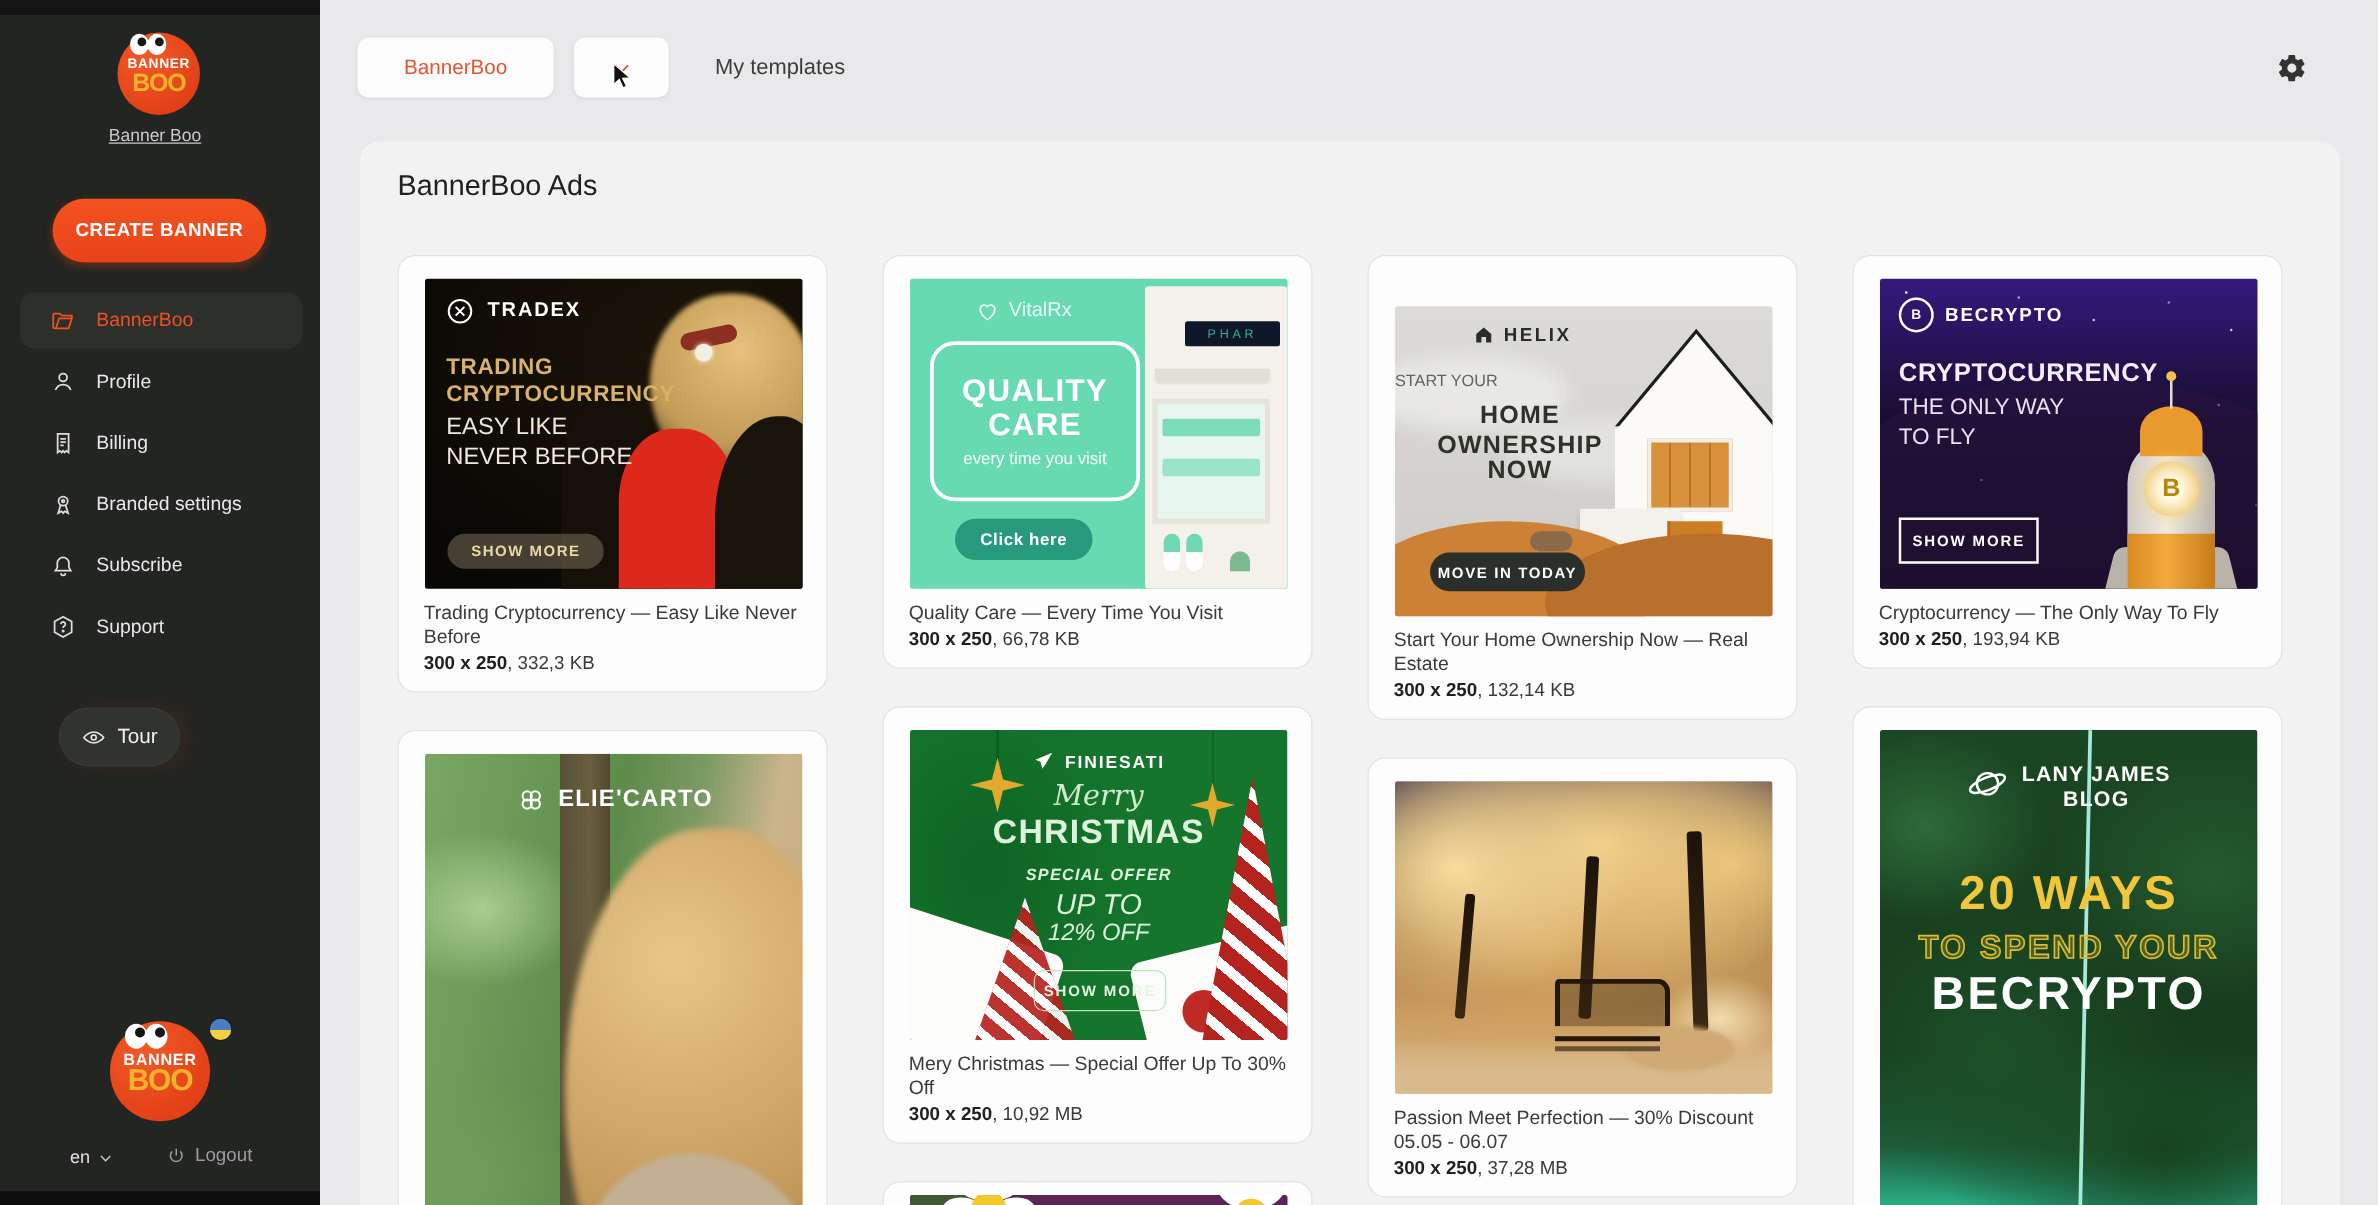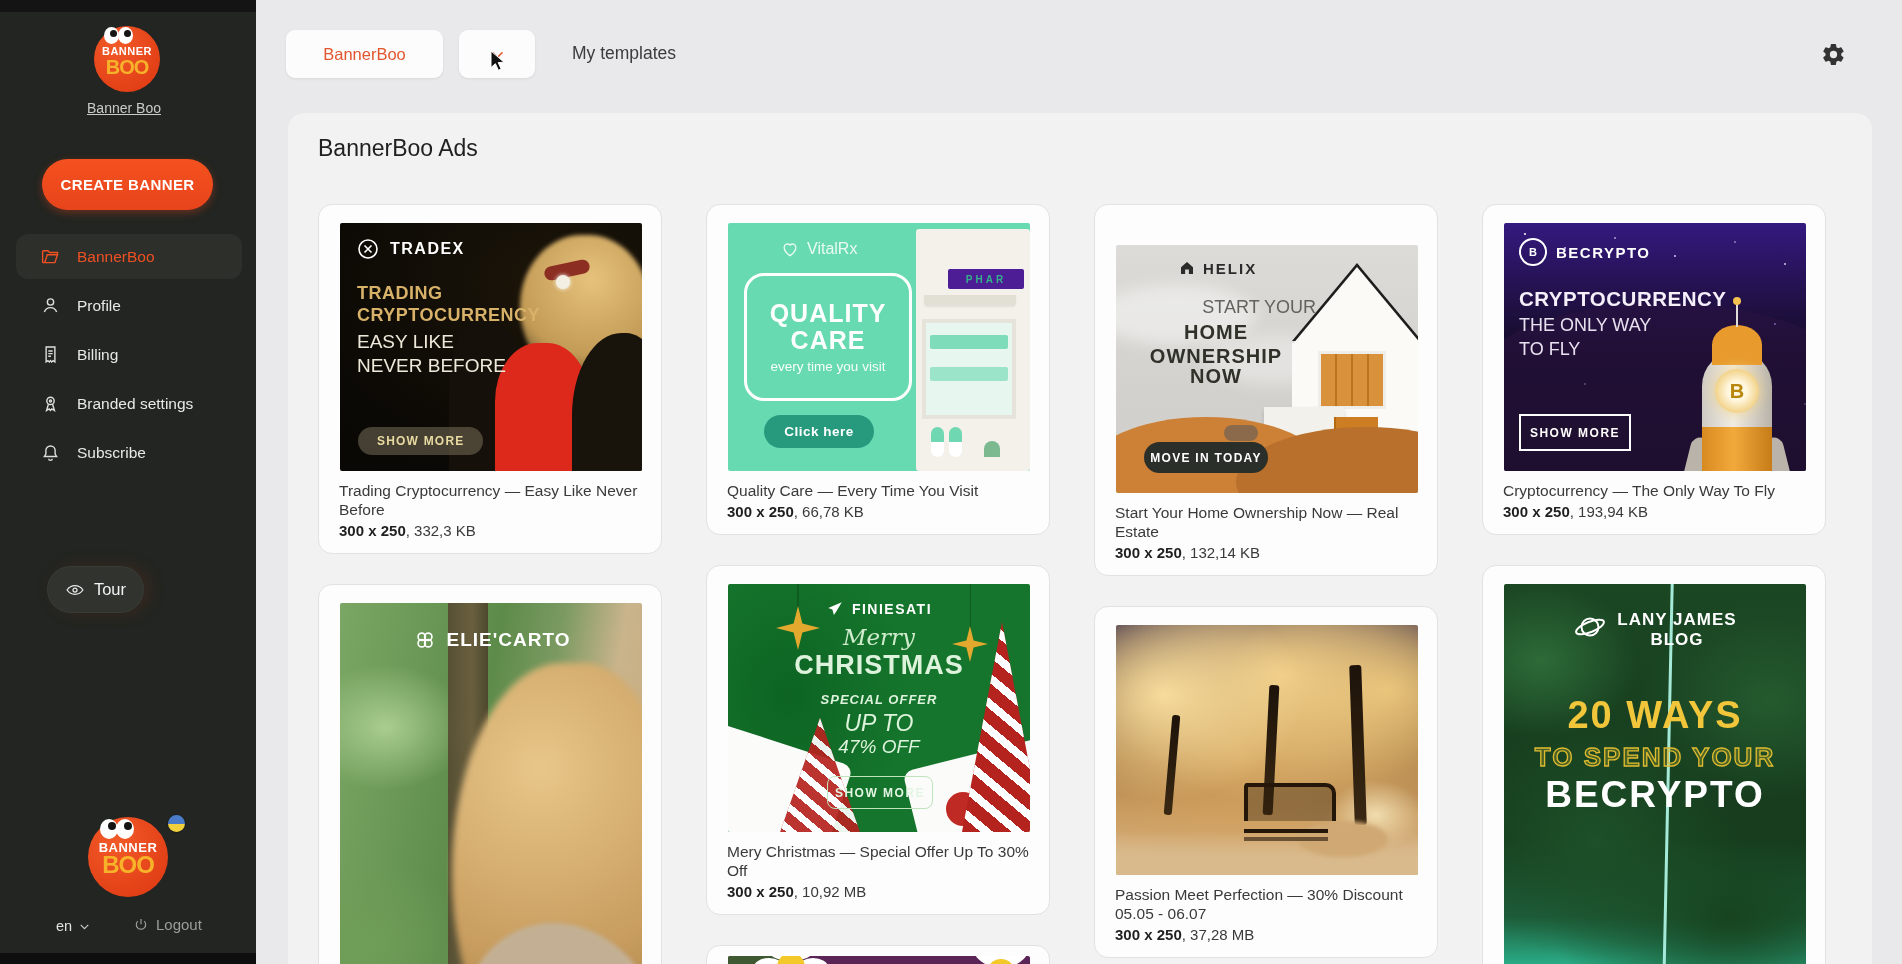--- a/index.html
+++ b/index.html
@@ -99,38 +99,38 @@
   .b2-brand{position:absolute;left:52px;top:16px;display:flex;align-items:center;gap:7px;color:rgba(255,255,255,.85);}
   .b2-brand svg{width:20px;height:20px;stroke:#fff;fill:none;stroke-width:1.6;opacity:.85;}
   .b2-brand span{font-size:16px;}
   .b2-frame{position:absolute;left:16px;top:50px;width:162px;height:122px;border:3px solid #fff;border-radius:20px;
       display:flex;flex-direction:column;align-items:center;justify-content:center;color:#fff;}
   .b2-frame .q1{font-size:25px;font-weight:800;letter-spacing:1px;line-height:27px;}
   .b2-frame .q2{font-size:13.5px;margin-top:5px;opacity:.95;}
   .b2-cta{position:absolute;left:36px;top:192px;width:110px;height:33px;border-radius:17px;background:#279a7e;color:#fff;
       display:flex;align-items:center;justify-content:center;font-size:13.5px;font-weight:700;letter-spacing:.5px;}
   .b2 .store{position:absolute;right:0;top:6px;width:114px;height:242px;background:#f3f1ea;border-radius:3px;}
-  .b2 .sign{position:absolute;right:6px;top:40px;width:76px;height:20px;background:#4c1d95;border-radius:2px;
-      display:flex;align-items:center;justify-content:center;color:#35b08c;font-size:10px;font-weight:700;letter-spacing:3px;}
+  .b2 .sign{position:absolute;right:6px;top:28px;width:76px;height:20px;background:#0f172a;border-radius:2px;
+      display:flex;align-items:center;justify-content:center;color:#35b08c;font-size:10px;font-weight:400;letter-spacing:3px;}
   .b2 .awning{position:absolute;right:14px;top:66px;width:92px;height:10px;background:#e2dfd5;border-radius:0 0 4px 4px;box-shadow:0 2px 2px rgba(0,0,0,.08);}
   .b2 .window{position:absolute;right:14px;top:90px;width:86px;height:92px;background:#e7f6ee;border:4px solid #e6e3da;}
   .b2 .shelf1,.b2 .shelf2{position:absolute;left:4px;right:4px;height:14px;background:#7fdcbb;border-radius:2px;}
   .b2 .shelf1{top:12px;}.b2 .shelf2{top:44px;background:#9ce4c9;}
   .b2 .pill1,.b2 .pill2{position:absolute;bottom:14px;width:13px;height:30px;border-radius:7px;background:linear-gradient(180deg,#6fd7b2 50%,#ffffff 50%);}
   .b2 .pill1{right:86px;}.b2 .pill2{right:68px;}
   .b2 .plant{position:absolute;right:30px;bottom:14px;width:16px;height:16px;border-radius:50% 50% 0 0;background:#7cb98f;}
 
   
   .b3{background:linear-gradient(180deg,#dcdbd7 0%,#d2d1cd 60%,#cfcecb 100%);margin-top:22px;}
   .b3 .cloud1{position:absolute;left:-20px;top:40px;width:160px;height:60px;border-radius:50%;background:rgba(255,255,255,.45);filter:blur(8px);}
   .b3 .cloud2{position:absolute;left:90px;top:90px;width:140px;height:50px;border-radius:50%;background:rgba(255,255,255,.35);filter:blur(8px);}
   .b3-brand{position:absolute;left:62px;top:14px;display:flex;align-items:center;gap:7px;color:#2b2b2b;}
   .b3-brand svg{width:18px;height:18px;fill:#2b2b2b;}
   .b3-brand span{font-size:15px;font-weight:800;letter-spacing:2px;}
-  .b3-l1{position:absolute;left:0;top:52px;width:200px;text-align:right;color:#63635e;font-size:18px;}
+  .b3-l1{position:absolute;left:0;top:52px;width:200px;text-align:left;color:#63635e;font-size:13px;}
   .b3-l2{position:absolute;left:0;top:76px;width:200px;text-align:center;color:#303129;font-size:20px;font-weight:800;letter-spacing:1px;}
   .b3-l3{position:absolute;left:0;top:100px;width:200px;text-align:center;color:#303129;font-size:20px;font-weight:800;letter-spacing:1px;}
   .b3-l4{position:absolute;left:0;top:120px;width:200px;text-align:center;color:#303129;font-size:20px;font-weight:800;letter-spacing:1px;}
   .b3 .dune1{position:absolute;left:-30px;bottom:-34px;width:240px;height:110px;border-radius:50%;background:#cd8137;}
   .b3 .dune2{position:absolute;left:120px;bottom:-44px;width:260px;height:110px;border-radius:50%;background:#b8702c;}
   .b3 .rock{position:absolute;left:108px;bottom:52px;width:34px;height:16px;border-radius:8px;background:#8a6a4a;}
   .b3 .house{position:absolute;right:-4px;top:22px;width:140px;height:200px;}
   .b3 .roof{position:absolute;left:10px;top:0;width:0;height:0;border-left:65px solid transparent;border-right:65px solid transparent;border-bottom:78px solid #fbfaf7;filter:drop-shadow(0 -4px 0 #1d1d1b);}
   .b3 .body{position:absolute;left:10px;top:76px;width:130px;height:130px;background:#fbfaf7;}
   .b3 .win{position:absolute;left:36px;top:84px;width:62px;height:52px;background:
@@ -305,20 +305,28 @@
           </svg>
         <span>Branded settings</span>
       </div>
       <div class="menu-item">
         <svg viewBox="0 0 24 24">
             <path d="M12 4.5A5.3 5.3 0 0 0 6.7 9.8v4L5 16.5h14l-1.7-2.7v-4A5.3 5.3 0 0 0 12 4.5z"></path>
             <path d="M10 19a2 2 0 0 0 4 0"></path>
           </svg>
         <span>Subscribe</span>
       </div>
+      <div class="menu-item">
+        <svg viewBox="0 0 24 24">
+            <path d="M12 2.8 19.8 7v10L12 21.2 4.2 17V7z"></path>
+            <path d="M10 9.5a2 2 0 1 1 3 1.8c-.7.4-1 .8-1 1.7"></path>
+            <circle cx="12" cy="15.8" r=".6"></circle>
+          </svg>
+        <span>Support</span>
+      </div>
     </div>
 
     <div class="tour-btn">
       <svg viewBox="0 0 24 24">
           <path d="M2.5 12S6 6.8 12 6.8 21.5 12 21.5 12 18 17.2 12 17.2 2.5 12 2.5 12z"></path>
           <circle cx="12" cy="12" r="2.4"></circle>
         </svg>
       <span>Tour</span>
     </div>
 
@@ -478,21 +486,21 @@
             <div class="b6-brand">
               <svg viewBox="0 0 24 24">
                     <path d="M21 3 3 10.5l5.5 2L10.5 20l3.2-4.6L21 3z"></path>
                   </svg>
               <span>FINIESATI</span>
             </div>
             <div class="b6-script">Merry</div>
             <div class="b6-l1">CHRISTMAS</div>
             <div class="b6-l2">SPECIAL OFFER</div>
             <div class="b6-l3">UP TO</div>
-            <div class="b6-l4">47% OFF</div>
+            <div class="b6-l4">12% OFF</div>
             <div class="b6-cta">SHOW MORE</div>
           </div>
             </div>
           <div class="caption">
             <div class="cap-title">Mery Christmas — Special Offer Up To 30% Off</div>
             <div class="cap-meta"><b>300 x 250</b><span>, 10,92 MB</span></div>
           </div>
         </div>
 
         <div class="card">

